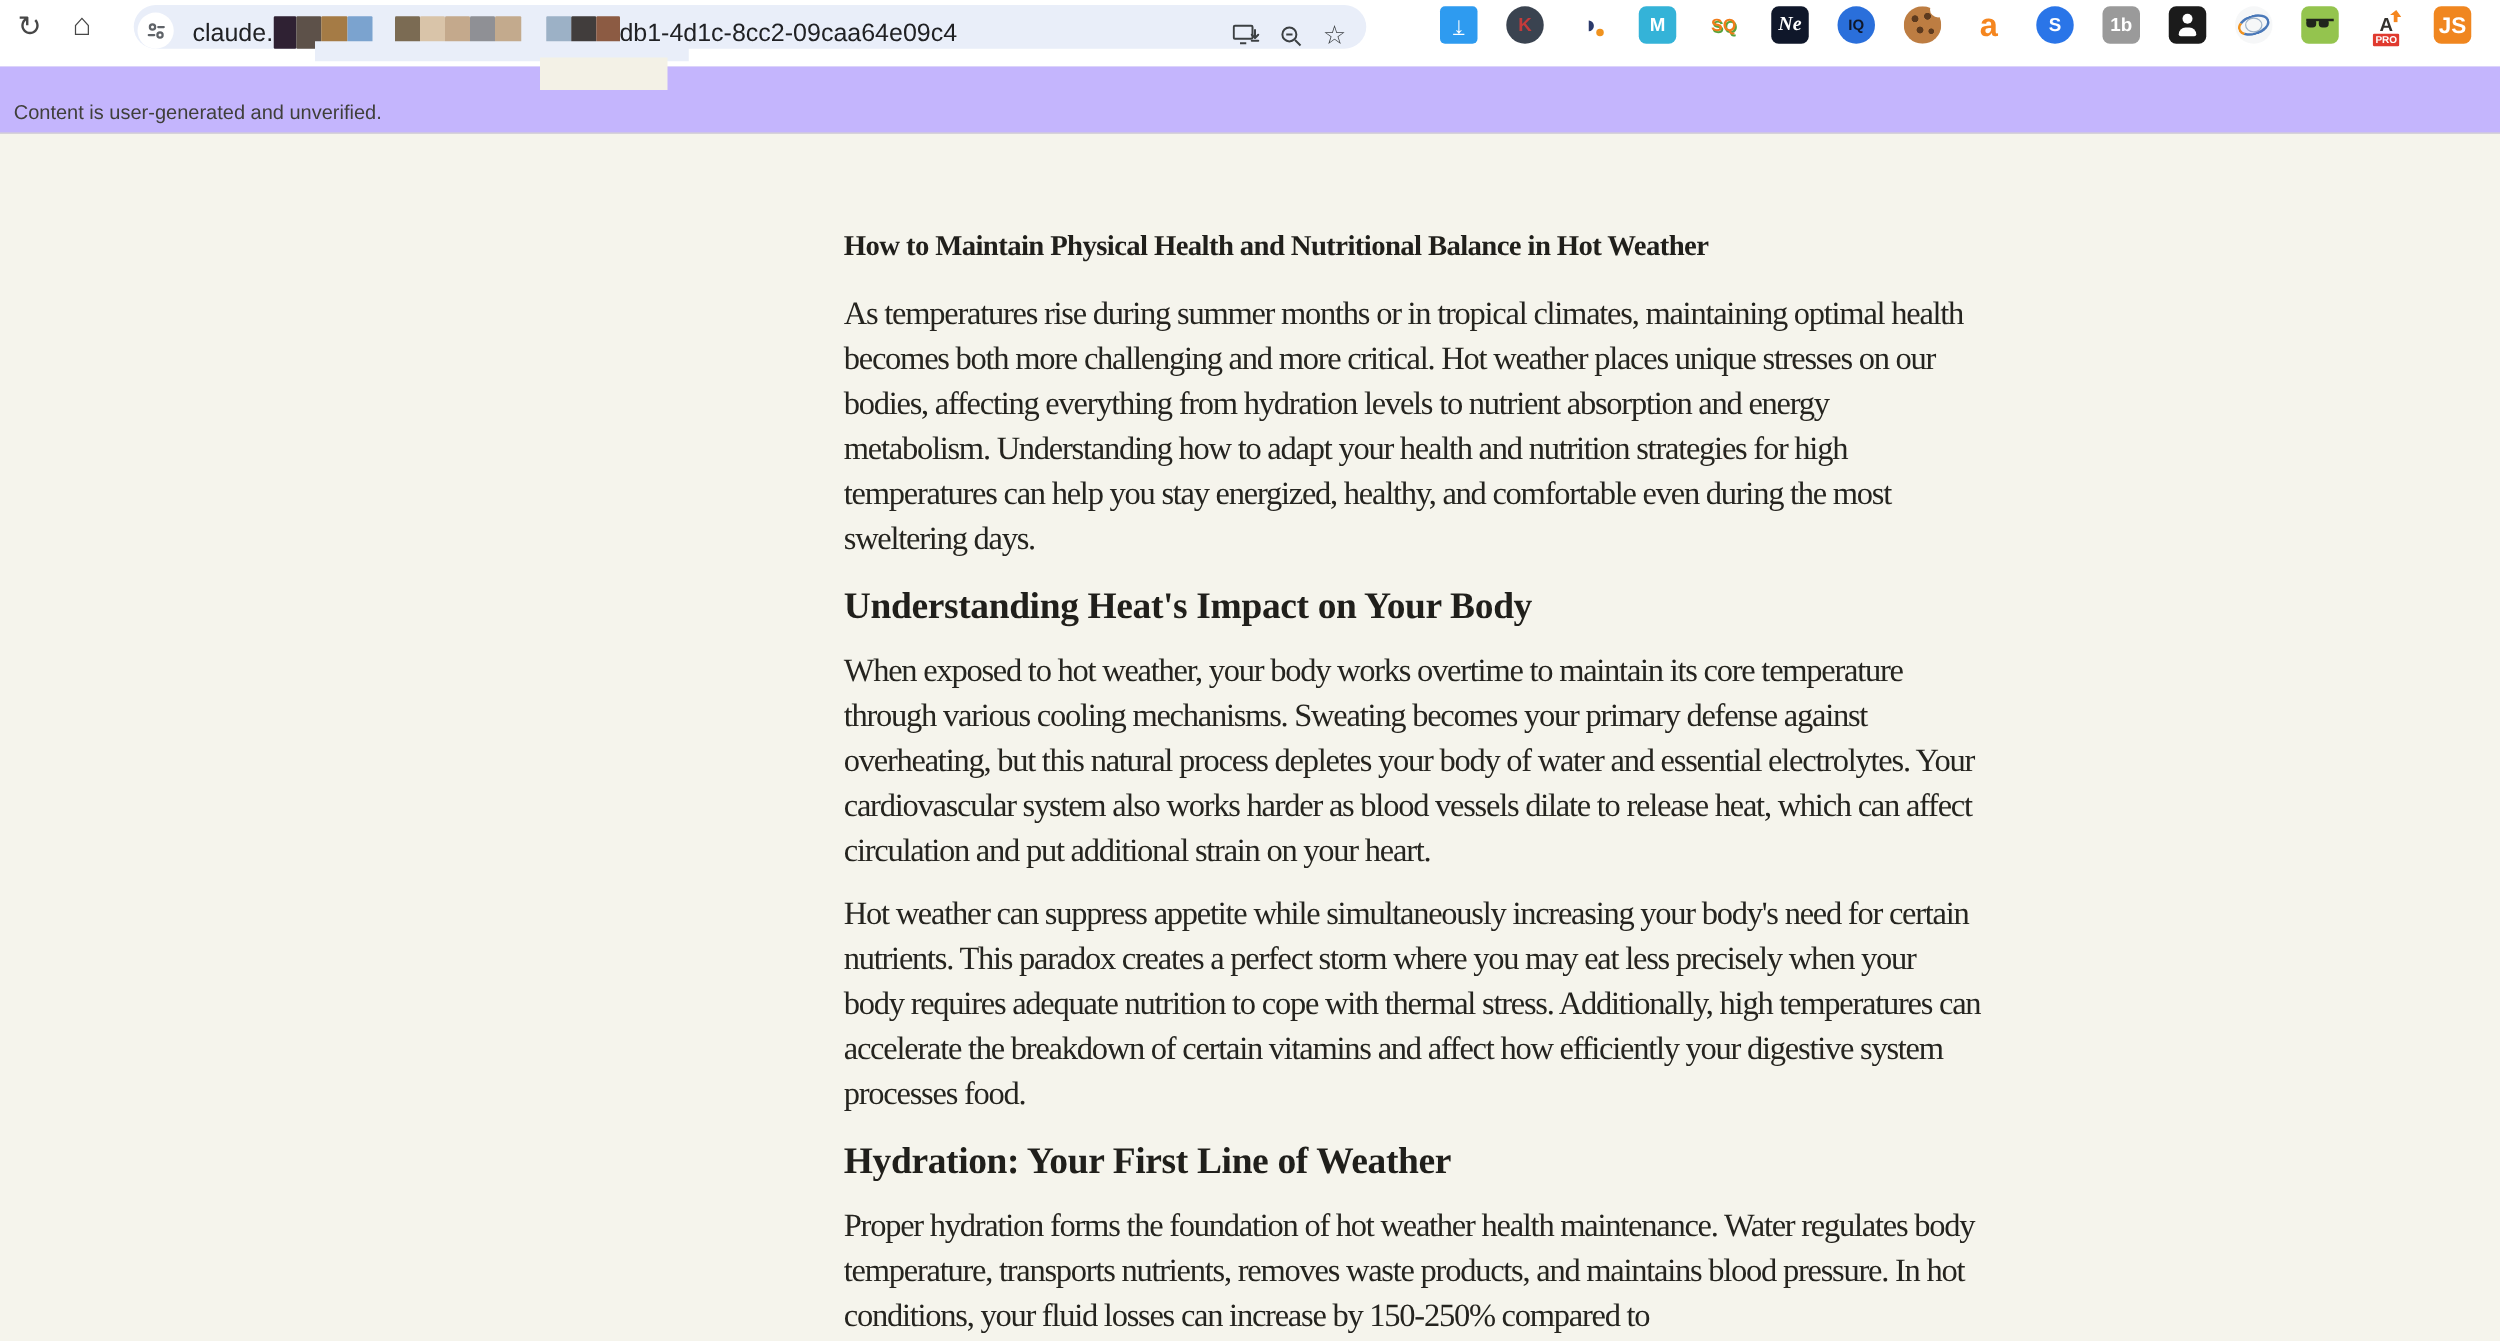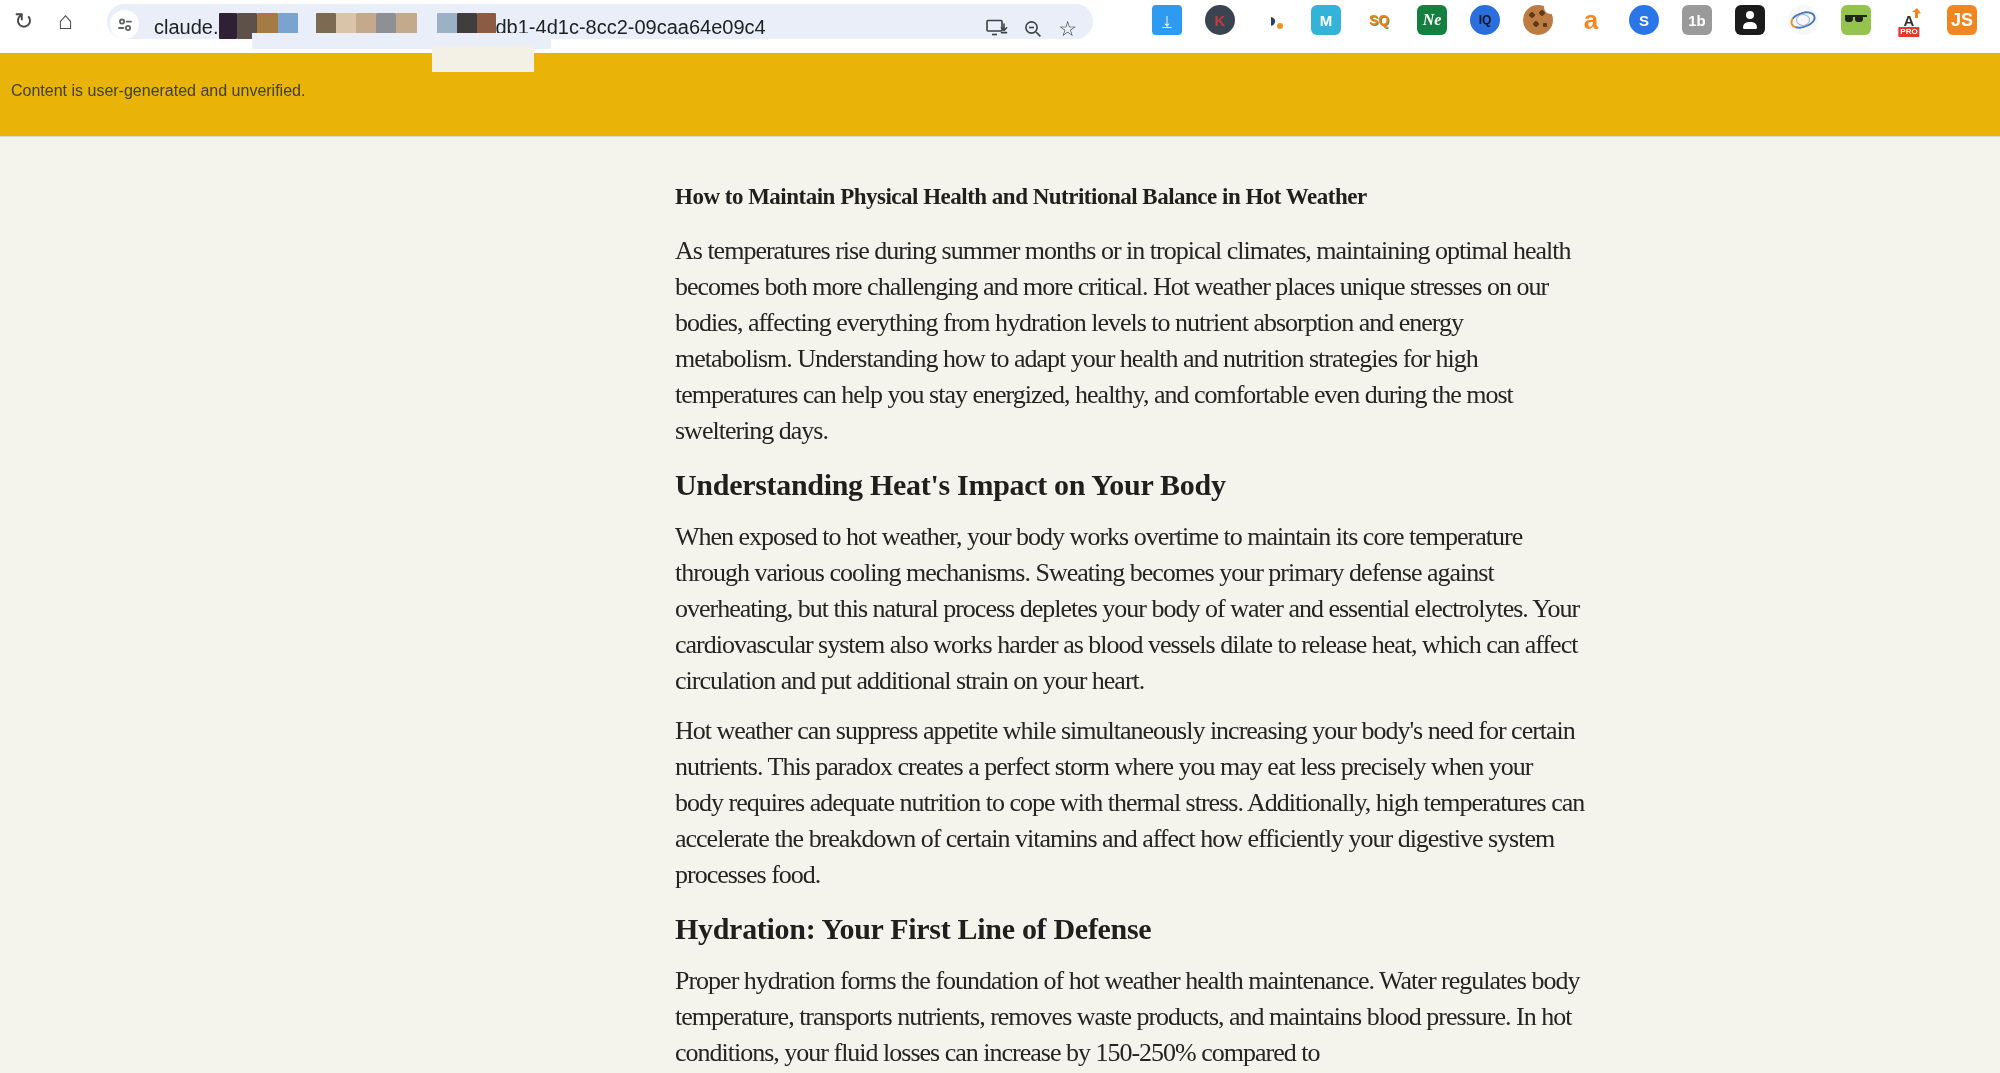--- a/index.html
+++ b/index.html
@@ -63,21 +63,21 @@
     border:2px solid #4a78b8;border-radius:50%;transform:rotate(-18deg);border-left-color:#f0921e;}
   [data-name="swirl-extension-icon"]::after{content:"";position:absolute;right:5px;bottom:6px;
     width:6px;height:6px;background:#f0921e;border-radius:50%;}
   [data-name="apro-extension-icon"]::before{content:"";position:absolute;right:3px;top:3px;width:10px;height:10px;
     background:#f5861f;clip-path:polygon(40% 100%,40% 40%,10% 40%,60% 0,100% 55%,70% 55%,70% 100%);}
   
   .patch{position:absolute;z-index:4;}
   .patch-blue{left:252px;top:33px;width:299px;height:16px;background:#e9eef9;}
   .patch-cream{left:432px;top:46px;width:102px;height:26px;background:#f3f1e6;}
   
-  .banner{position:absolute;left:0;top:53px;width:2000px;height:84px;background:#eab308;
+  .banner{position:absolute;left:0;top:53px;width:2000px;height:54px;background:#c4b5fd;
     border-bottom:1px solid #d7d6ce;box-sizing:border-box;z-index:1;}
   .banner-text{position:absolute;left:11px;top:29px;font-size:16px;color:#3f3f3a;}
   
   .article{position:absolute;left:675px;top:122px;width:910px;padding-top:36px;
     font-family:"Liberation Serif",serif;color:#25241f;z-index:1;}
   .article h1{margin:17px 0 14px 0;font-size:23px;line-height:44px;font-weight:700;
     letter-spacing:-0.5px;color:#201f1b;}
   .article h2{margin:16px 0 0 0;font-size:30px;line-height:40px;font-weight:700;
     letter-spacing:-0.3px;color:#201f1b;}
   .article p{margin:14px 0 0 0;font-size:26px;line-height:36px;letter-spacing:-1px;}
@@ -150,21 +150,21 @@
       </div>
       <div class="ext" data-name="swirl-extension-icon" style="background: rgb(255, 255, 255); color: rgb(43, 58, 107); border-radius: 50%;">
         <span class="ext-label" data-name="extension-label">◗</span>
       </div>
       <div class="ext" data-name="m-extension-icon" style="background: rgb(52, 179, 216); color: rgb(255, 255, 255); border-radius: 6px;">
         <span class="ext-label" data-name="extension-label">M</span>
       </div>
       <div class="ext" data-name="sq-extension-icon" style="background: rgb(255, 255, 255); color: rgb(240, 125, 26); border-radius: 6px;">
         <span class="ext-label" data-name="extension-label">SQ</span>
       </div>
-      <div class="ext" data-name="ne-extension-icon" style="background: #15803d; color: rgb(255, 255, 255); border-radius: 6px;">
+      <div class="ext" data-name="ne-extension-icon" style="background: #0f172a; color: rgb(255, 255, 255); border-radius: 6px;">
         <span class="ext-label" data-name="extension-label">Ne</span>
       </div>
       <div class="ext" data-name="iq-extension-icon" style="background: rgb(42, 111, 219); color: #0f172a; border-radius: 50%;">
         <span class="ext-label" data-name="extension-label">IQ</span>
       </div>
       <div class="ext" data-name="cookie-extension-icon" style="background: rgb(189, 125, 66); color: rgb(93, 58, 30); border-radius: 50%;">
         <span class="ext-label" data-name="extension-label"></span>
       </div>
       <div class="ext" data-name="a-extension-icon" style="background: rgb(255, 255, 255); color: rgb(245, 134, 31); border-radius: 6px;">
         <span class="ext-label" data-name="extension-label">a</span>
@@ -201,16 +201,16 @@
   <span class="banner-text" data-name="unverified-content-text">Content is user-generated and unverified.</span>
 </div>
 
 <div class="article" data-name="article">
   <h1 data-name="page-title">How to Maintain Physical Health and Nutritional Balance in Hot Weather</h1>
   <div data-name="article-body" id="article-body">
       <p data-name="paragraph">As temperatures rise during summer months or in tropical climates, maintaining optimal health becomes both more challenging and more critical. Hot weather places unique stresses on our bodies, affecting everything from hydration levels to nutrient absorption and energy metabolism. Understanding how to adapt your health and nutrition strategies for high temperatures can help you stay energized, healthy, and comfortable even during the most sweltering days.</p>
       <h2 data-name="section-heading">Understanding Heat's Impact on Your Body</h2>
       <p data-name="paragraph">When exposed to hot weather, your body works overtime to maintain its core temperature through various cooling mechanisms. Sweating becomes your primary defense against overheating, but this natural process depletes your body of water and essential electrolytes. Your cardiovascular system also works harder as blood vessels dilate to release heat, which can affect circulation and put additional strain on your heart.</p>
       <p data-name="paragraph">Hot weather can suppress appetite while simultaneously increasing your body's need for certain nutrients. This paradox creates a perfect storm where you may eat less precisely when your body requires adequate nutrition to cope with thermal stress. Additionally, high temperatures can accelerate the breakdown of certain vitamins and affect how efficiently your digestive system processes food.</p>
-      <h2 data-name="section-heading">Hydration: Your First Line of Defense</h2>
+      <h2 data-name="section-heading">Hydration: Your First Line of Weather</h2>
       <p data-name="paragraph">Proper hydration forms the foundation of hot weather health maintenance. Water regulates body temperature, transports nutrients, removes waste products, and maintains blood pressure. In hot conditions, your fluid losses can increase by 150-250% compared to</p>
     </div>
 </div>
 
 </body></html>

